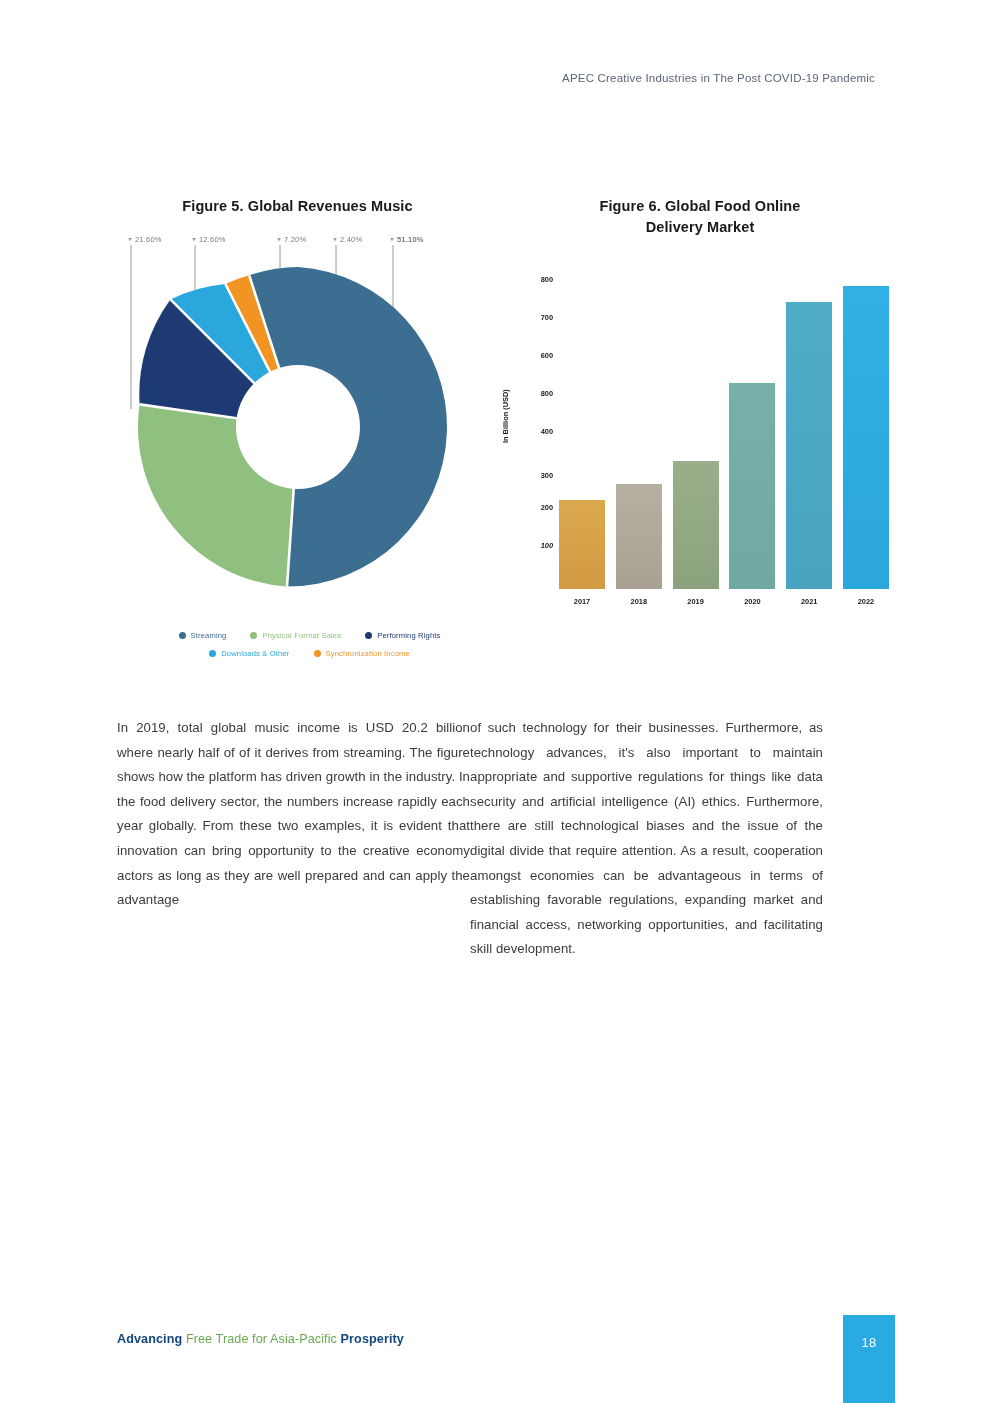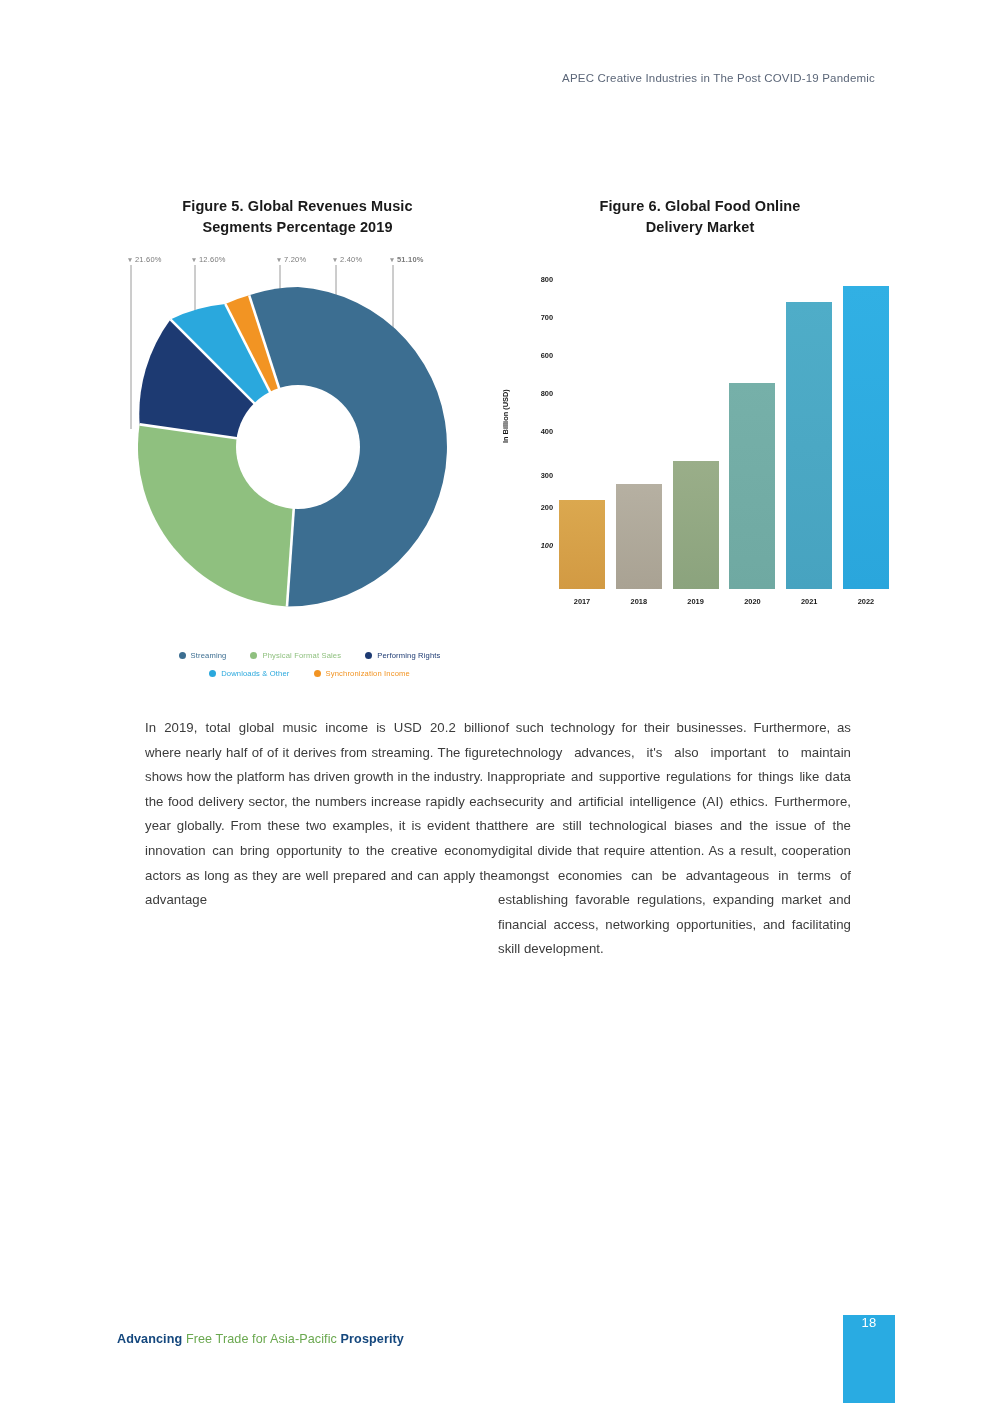--- a/index.html
+++ b/index.html
@@ -82,57 +82,56 @@
     position:absolute; left:54px; top:338px; width:330px;
     display:flex; justify-content:space-between;
   }
   .xtick{
     width:46px; text-align:center; font-size:7.4px; font-weight:bold; color:#1a1a1a;
   }
 
   
   .cols{
     position:absolute; top:716px; left:117px; width:762px;
-    display:flex; justify-content:center;
+    display:flex; justify-content:flex-start;
   }
   .col{ width:353px; }
   .col p{
     margin:0; font-size:13.2px; line-height:24.6px;
     text-align:justify; color:#3b3b3b; letter-spacing:.05px;
   }
 
   
   .footer-tagline{
     position:absolute; left:117px; top:1332px;
     font-size:12.6px; letter-spacing:.1px; white-space:nowrap;
   }
   .tag-strong{ color:#14477d; font-weight:bold; }
   .tag-mid{ color:#6aa84f; }
   .pagebox{
     position:absolute; right:98px; top:1315px; width:52px; height:88px;
     background:#29abe2;
     display:flex; align-items:flex-start; justify-content:center;
   }
   .pagenum{
-    color:#ffffff; font-size:13px; letter-spacing:.3px;
+    color:#ffffff; font-size:13px; margin-top:20px; letter-spacing:.3px;
   }
 </style>
 </head>
 <body>
 
 <div class="page">
 
   <div class="running-header">APEC Creative Industries in The Post COVID-19 Pandemic</div>
 
   <div class="figures">
 
     <div class="fig fig-left">
       <div class="fig-title">
         <span class="ln">Figure 5. Global Revenues Music</span>
-        <span class="ln">Segments Percentage 2019</span>
       </div>
 
       <div class="donut-wrap">
 
         <div class="callouts">
           <div class="callout" style="left:8px;  top:2px;"><span class="tick"></span><span>21.60%</span></div>
           <div class="callout" style="left:72px; top:2px;"><span class="tick"></span><span>12.60%</span></div>
           <div class="callout" style="left:157px;top:2px;"><span class="tick"></span><span>7.20%</span></div>
           <div class="callout" style="left:213px;top:2px;"><span class="tick"></span><span>2.40%</span></div>
           <div class="callout" style="left:270px;top:2px;font-weight:bold;"><span class="tick"></span><span>51.10%</span></div>

